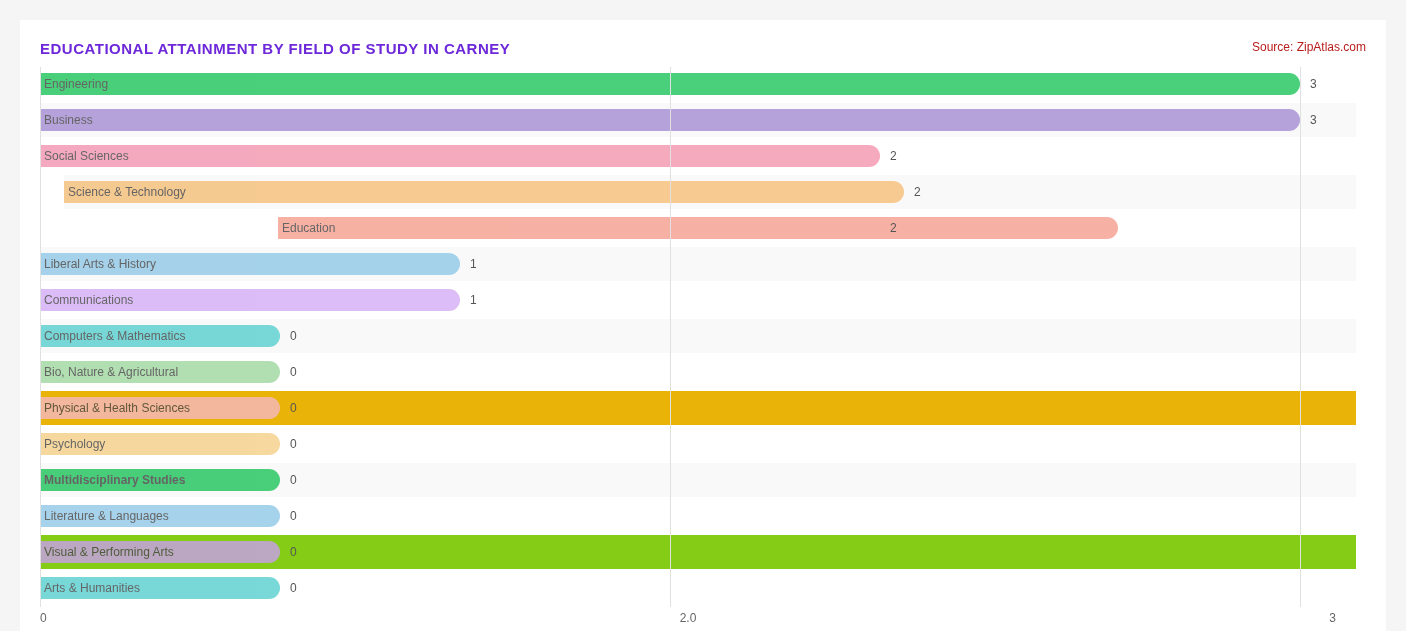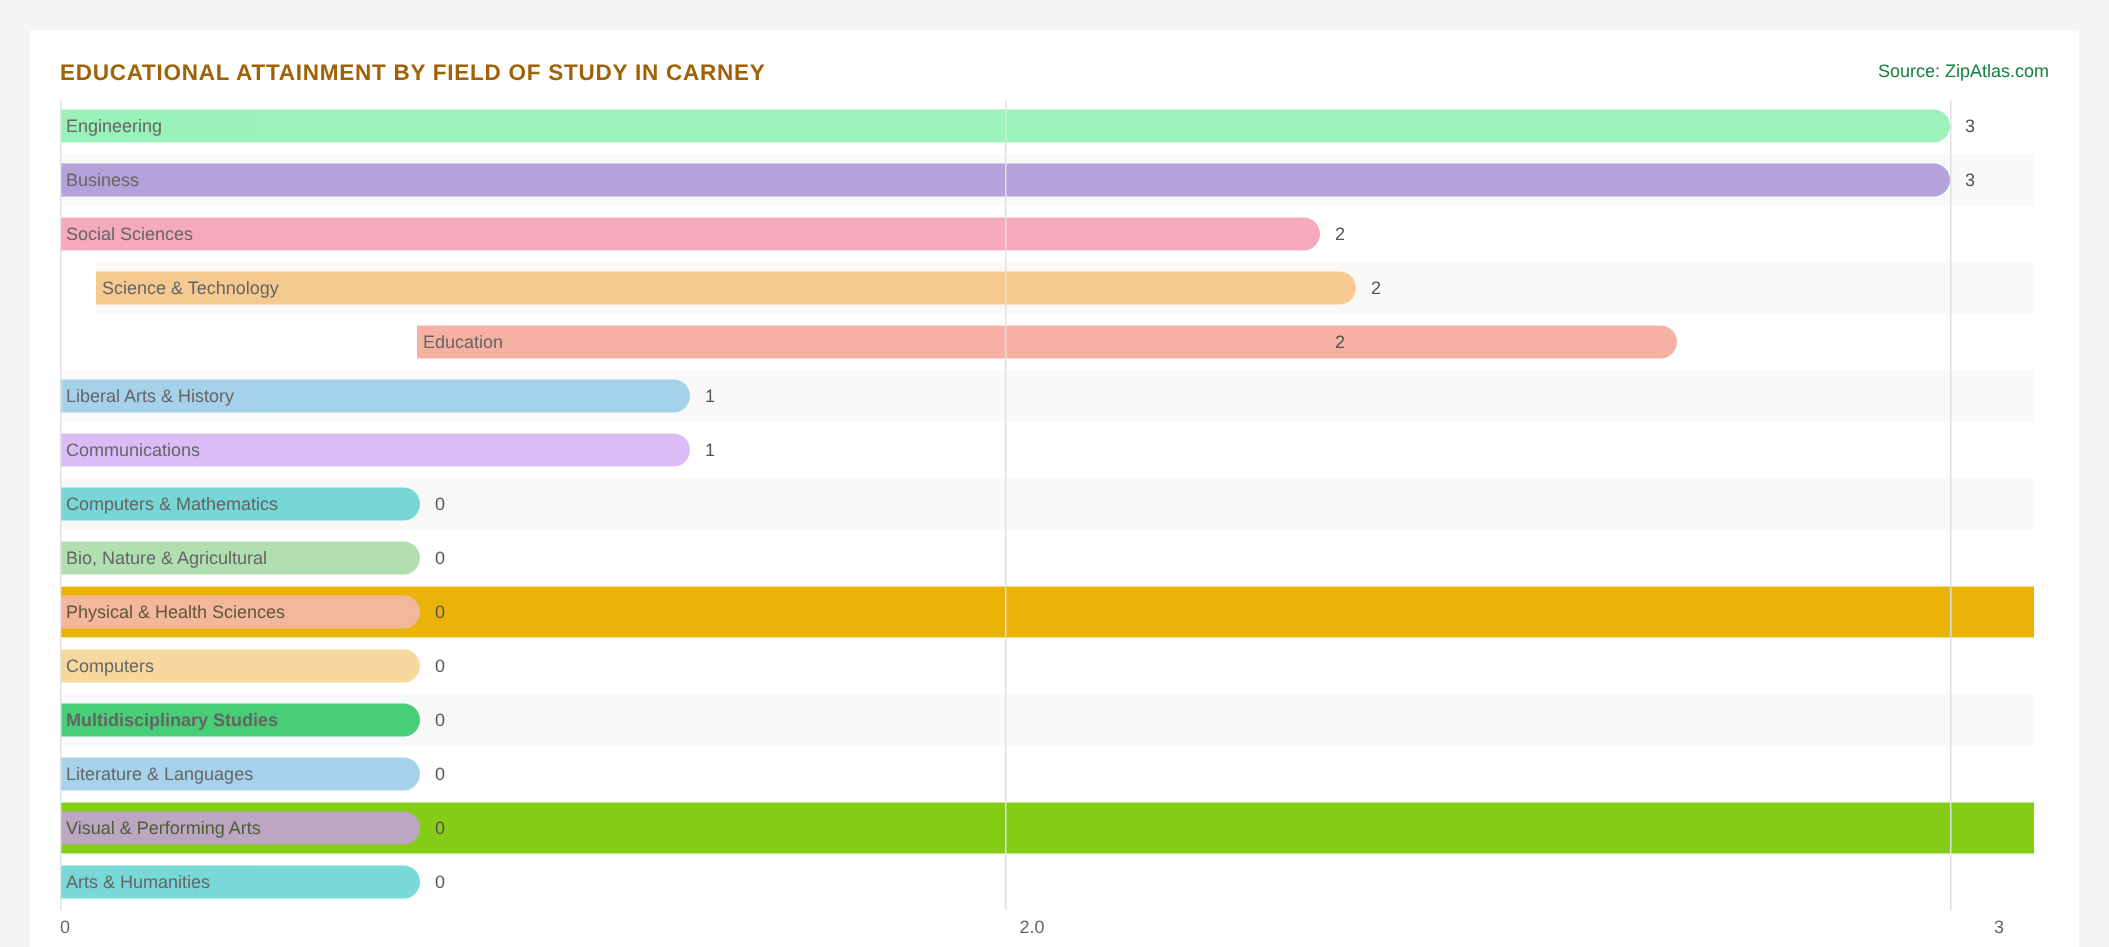--- a/index.html
+++ b/index.html
@@ -13,30 +13,30 @@
     .chart-container {
       background: #fff;
       padding: 20px 30px 30px 20px;
       width: 1366px;
       position: relative;
     }
     .chart-title {
       font-size: 15px;
       font-weight: bold;
       letter-spacing: 0.5px;
-      color: #a16207;
+      color: #6d28d9;
       margin-bottom: 4px;
       text-transform: uppercase;
     }
     .source-text {
       position: absolute;
       top: 20px;
       right: 20px;
       font-size: 12px;
-      color: #15803d;
+      color: #b91c1c;
     }
     .chart-area {
       display: flex;
       flex-direction: column;
       margin-top: 10px;
       position: relative;
     }
     .bar-row {
       display: flex;
       align-items: center;
@@ -85,21 +85,21 @@
 </head>
 <body>
 
 <div class="chart-container">
   <div class="chart-title">EDUCATIONAL ATTAINMENT BY FIELD OF STUDY IN CARNEY</div>
   <div class="source-text">Source: ZipAtlas.com</div>
 
   <div class="chart-area" id="chart-area" style="position: relative;">
 
   <div class="bar-row" style="background: rgb(255, 255, 255);">
-        <div class="bar" style="width: 1260px; background: #86efac; opacity: 0.82; padding-left: 38px;">
+        <div class="bar" style="width: 1260px; background: #22c55e; opacity: 0.82; padding-left: 38px;">
           <span class="bar-label">Engineering</span>
         </div>
         <span class="bar-value" style="left: 1264px;">3</span>
       </div>
       <div class="bar-row" style="background: rgb(249, 249, 249);">
         <div class="bar" style="width: 1260px; background: rgb(167, 143, 212); opacity: 0.82; padding-left: 16px;">
           <span class="bar-label">Business</span>
         </div>
         <span class="bar-value" style="left: 1264px;">3</span>
       </div>
@@ -146,21 +146,21 @@
         <span class="bar-value" style="left: 244px;">0</span>
       </div>
       <div class="bar-row" style="background: #eab308;">
         <div class="bar" style="width: 240px; background: rgb(245, 184, 192); opacity: 0.82;">
           <span class="bar-label">Physical &amp; Health Sciences</span>
         </div>
         <span class="bar-value" style="left: 244px;">0</span>
       </div>
       <div class="bar-row" style="background: rgb(255, 255, 255);">
         <div class="bar" style="width: 240px; background: rgb(245, 208, 138); opacity: 0.82;">
-          <span class="bar-label">Computers</span>
+          <span class="bar-label">Psychology</span>
         </div>
         <span class="bar-value" style="left: 244px;">0</span>
       </div>
       <div class="bar-row" style="background: rgb(249, 249, 249);">
         <div class="bar" style="width: 240px; background: #22c55e; opacity: 0.82; font-weight: bold;">
           <span class="bar-label">Multidisciplinary Studies</span>
         </div>
         <span class="bar-value" style="left: 244px;">0</span>
       </div>
       <div class="bar-row" style="background: rgb(255, 255, 255);">

